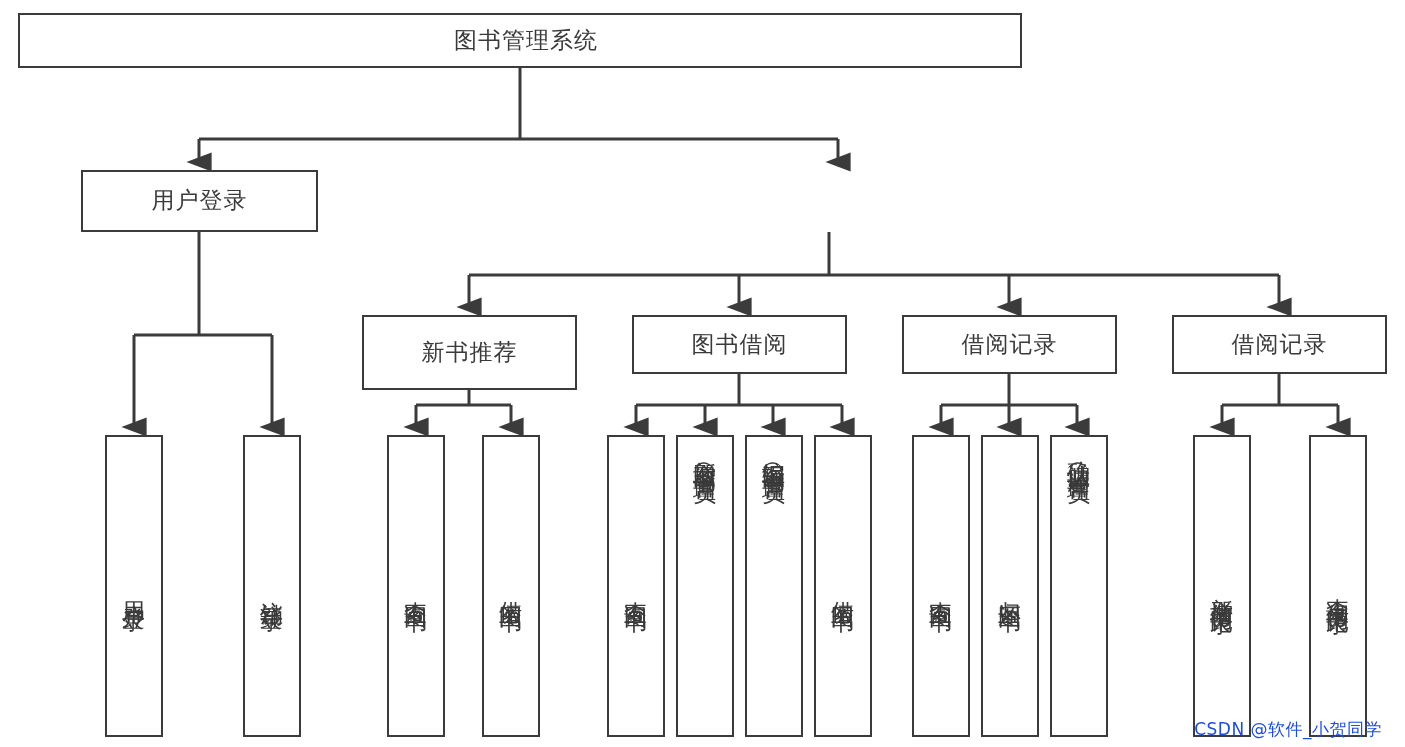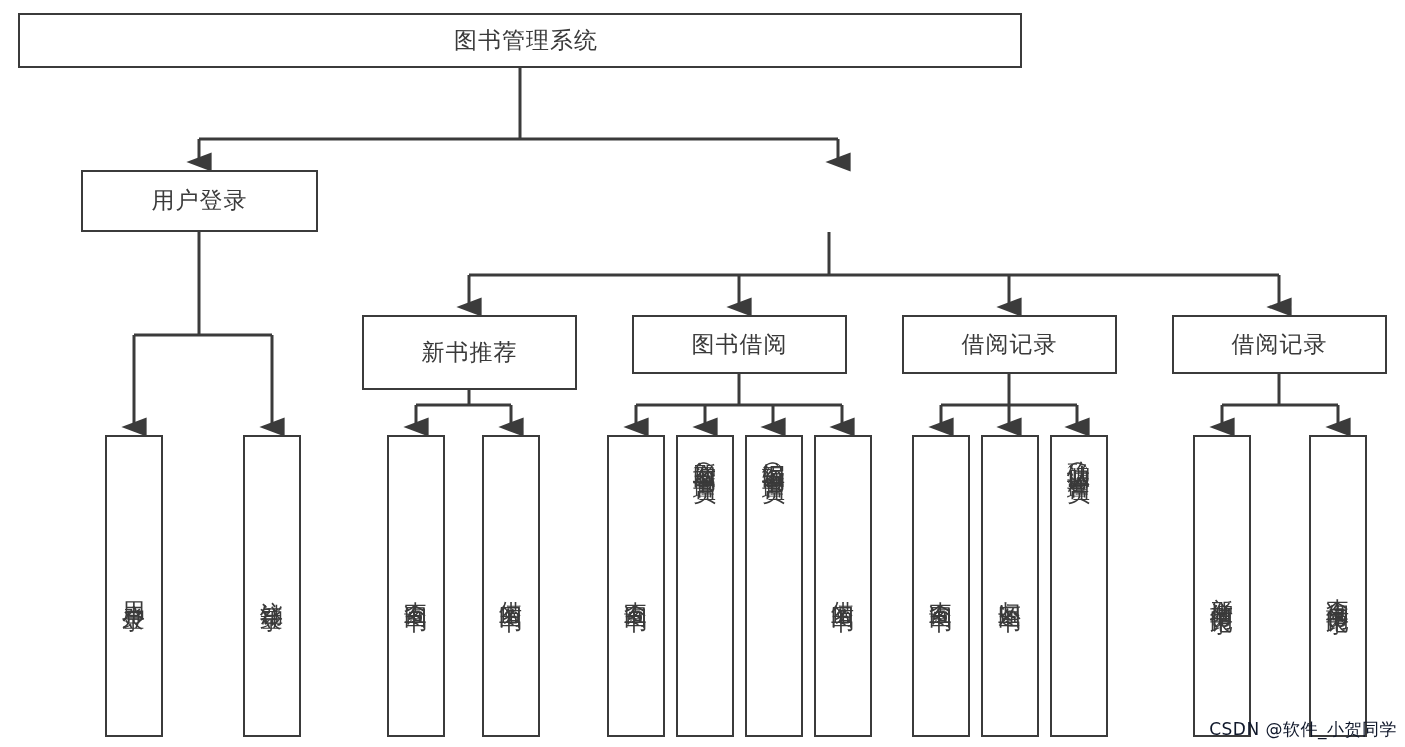--- a/index.html
+++ b/index.html
@@ -62,24 +62,24 @@
     height: 100%;
     display: flex;
     align-items: center;
     justify-content: center;
   }
   .node.leaf.topalign .leaf-inner {
     align-items: flex-start;
   }
   #watermark {
     position: absolute;
-    right: 8px;
+    right: 23px;
     bottom: 6px;
     font-size: 17px;
-    color: #0f172a;
+    color: #1d4ed8;
     letter-spacing: 0.5px;
     white-space: nowrap;
     user-select: none;
   }
 </style>
 </head>
 <body>
 
 <div id="diagram-root">
 

